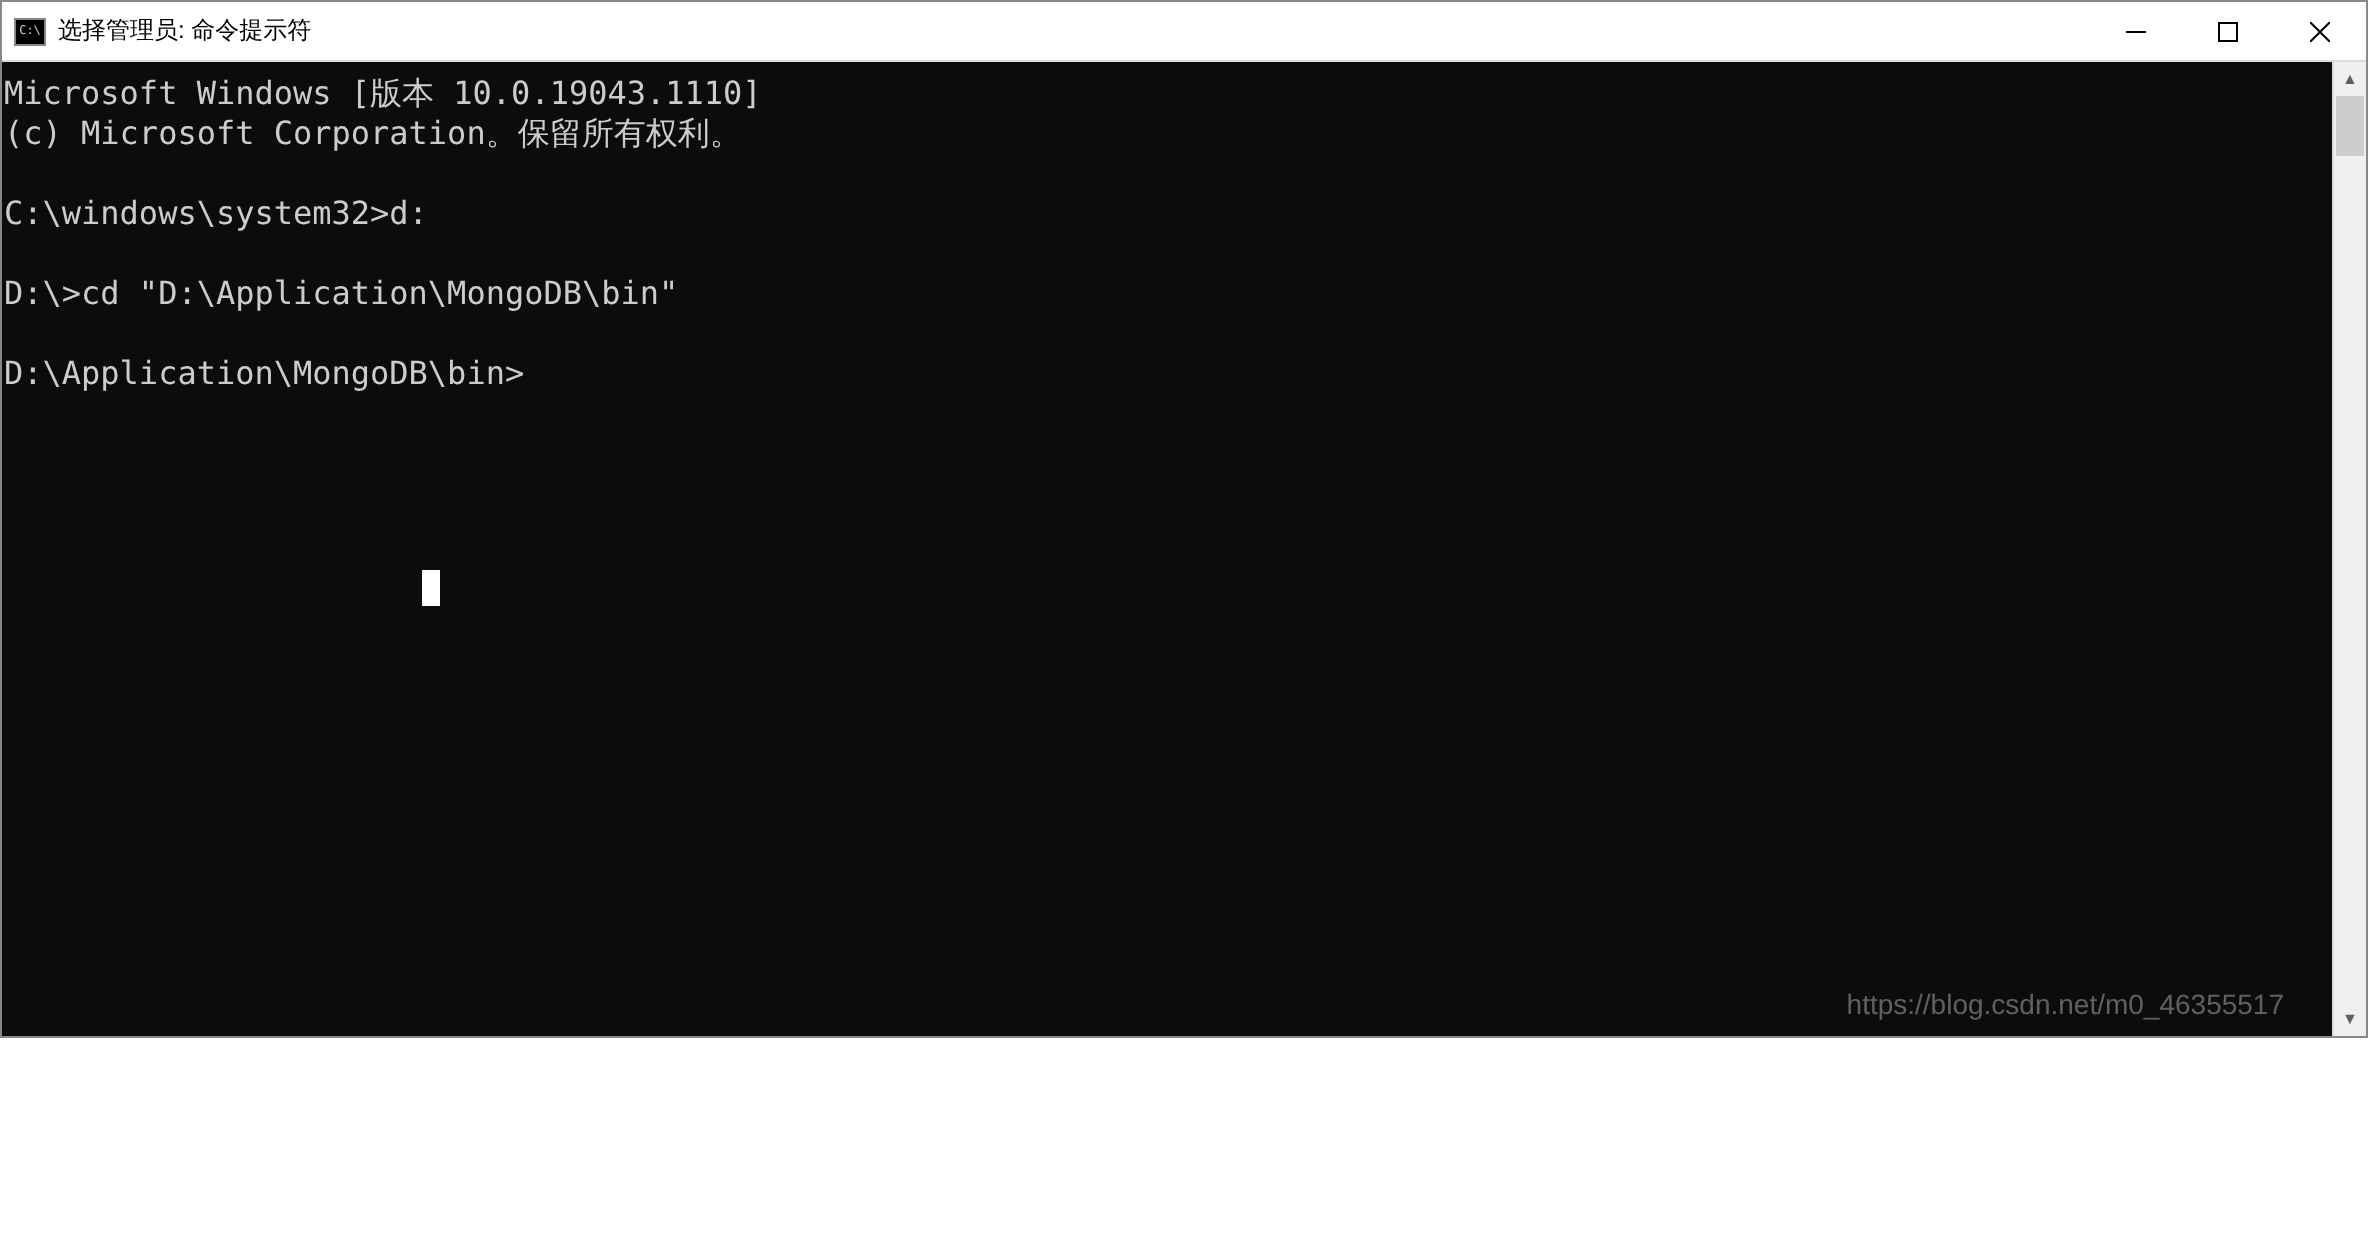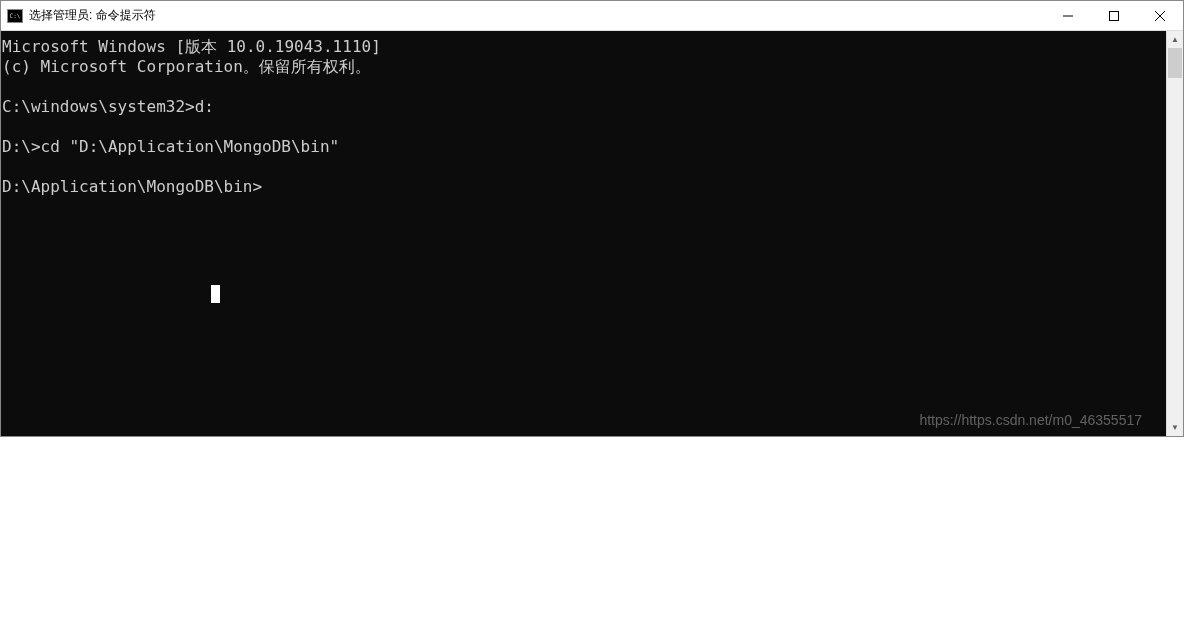--- a/index.html
+++ b/index.html
@@ -10,21 +10,21 @@
     body {
       font-family: "Segoe UI", Tahoma, sans-serif;
       background: #fff;
       width: 1184px;
       height: 619px;
       overflow: hidden;
       position: relative;
     }
     .window {
       width: 1184px;
-      height: 437px;
+      height: 519px;
       border: 1px solid #888;
       background: #fff;
       display: flex;
       flex-direction: column;
       position: relative;
     }
     .title-bar {
       height: 30px;
       background: #fff;
       display: flex;
@@ -169,21 +169,21 @@
   </div>
   <div class="terminal-wrapper">
     <div class="terminal"><span>Microsoft Windows [版本 10.0.19043.1110]</span>
 <span>(c) Microsoft Corporation。保留所有权利。</span>
 <span></span>
 <span>C:\windows\system32&gt;d:</span>
 <span></span>
 <span>D:\&gt;cd "D:\Application\MongoDB\bin"</span>
 <span></span>
 <span>D:\Application\MongoDB\bin&gt;</span><div class="cursor-block"></div>
-      <div class="watermark">https://https.csdn.net/m0_46355517</div>
+      <div class="watermark">https://blog.csdn.net/m0_46355517</div>
     </div>
     <div class="scrollbar">
       <div class="scroll-arrow up">▲</div>
       <div class="scroll-thumb"></div>
       <div class="scroll-arrow down">▼</div>
     </div>
   </div>
 </div>
 
 </body></html>

